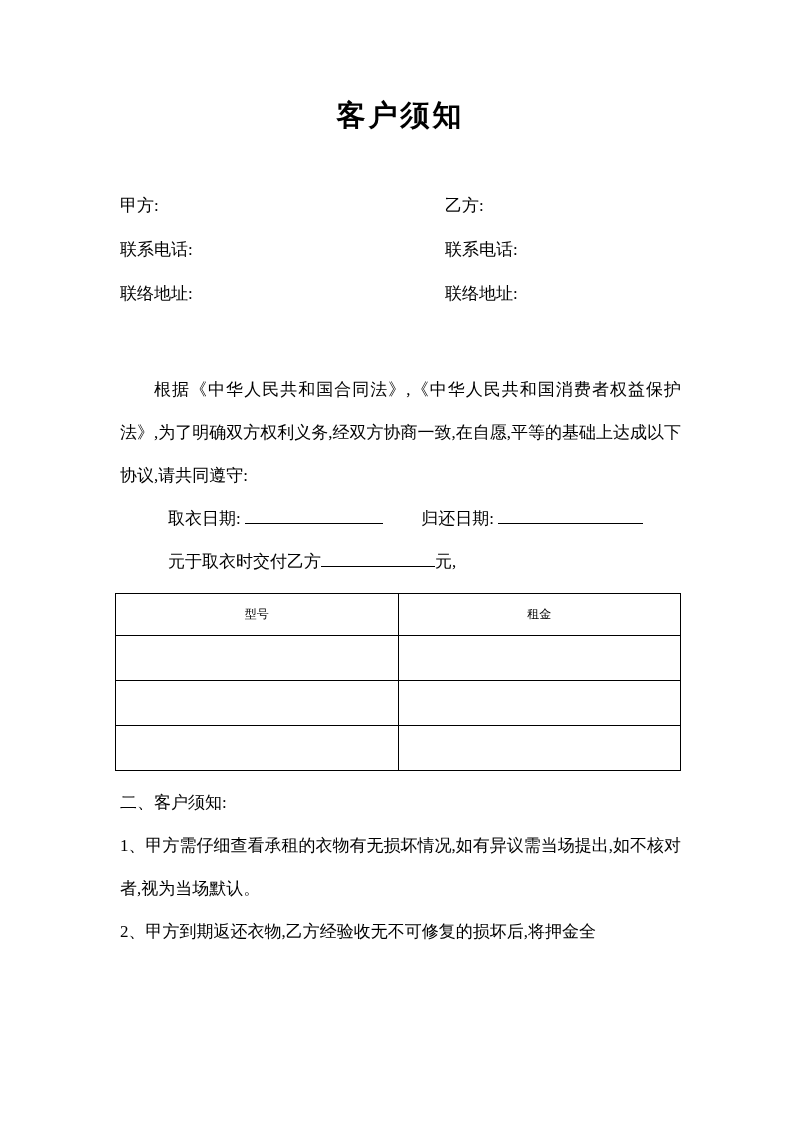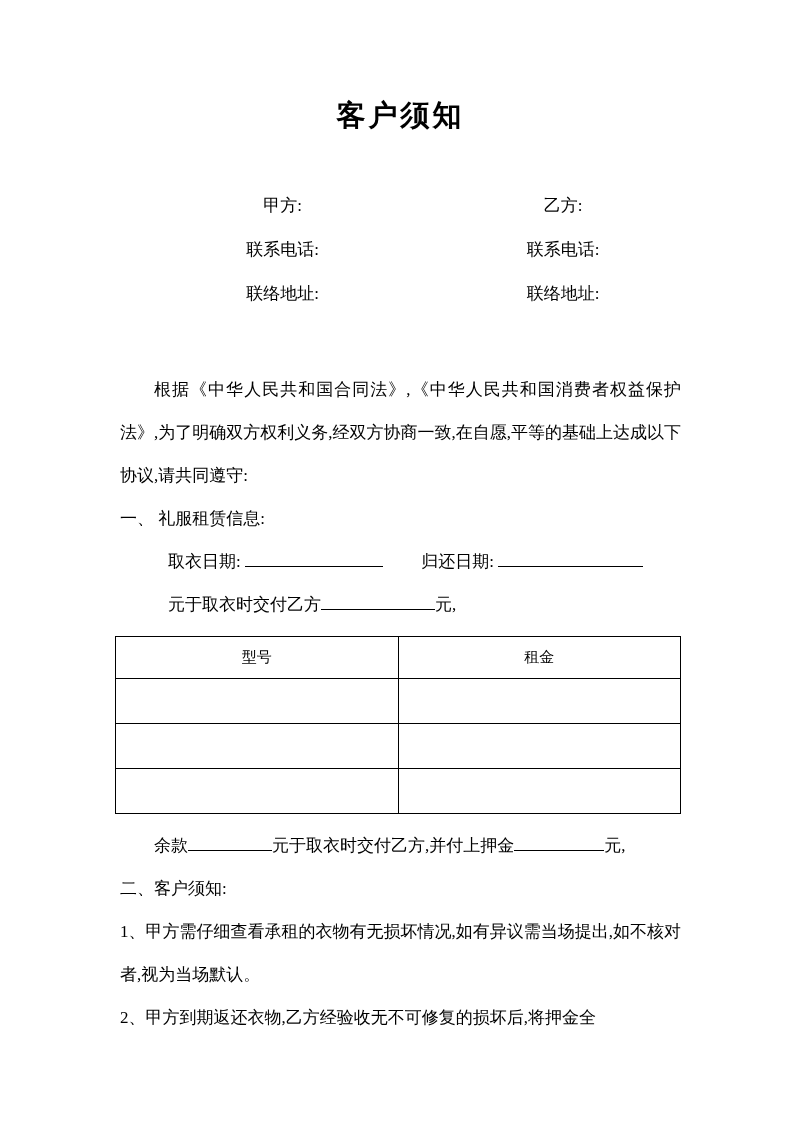--- a/index.html
+++ b/index.html
@@ -21,21 +21,21 @@
     margin: 0 0 48px 0;
     font-size: 29px;
     font-weight: bold;
     text-align: center;
     letter-spacing: 3px;
   }
   .party-grid {
     display: grid;
     grid-template-columns: 325px 1fr;
   }
-  .party-grid span { line-height: 44px; text-align: center; }
+  .party-grid span { line-height: 44px; }
   p { margin: 0; }
   .intro {
     margin-top: 52px;
     text-align: justify;
     text-indent: 2em;
     line-height: 43px;
   }
   .line { line-height: 43px; }
   .indent-sub { padding-left: 48px; }
   .indent-first { padding-left: 34px; }
@@ -48,21 +48,21 @@
   .gap-left { margin-left: 34px; }
   table.price-table {
     border-collapse: collapse;
     width: 566px;
     margin: 10px 0 10px -5px;
     table-layout: fixed;
   }
   table.price-table th, table.price-table td {
     border: 1px solid #000;
     font-weight: normal;
-    font-size: 15px;
+    font-size: 12px;
     text-align: center;
     padding: 0;
   }
   table.price-table th { height: 41px; }
   table.price-table td { height: 44px; }
   .justify {
     text-align: justify;
     line-height: 43px;
   }
 </style>
@@ -77,21 +77,20 @@
     <span>甲方:</span>
     <span>乙方:</span>
     <span>联系电话:</span>
     <span>联系电话:</span>
     <span>联络地址:</span>
     <span>联络地址:</span>
   </div>
 
   <p class="intro">根据《中华人民共和国合同法》,《中华人民共和国消费者权益保护法》,为了明确双方权利义务,经双方协商一致,在自愿,平等的基础上达成以下协议,请共同遵守:</p>
 
-  <p class="line">一、 礼服租赁信息:</p>
 
   <p class="line indent-sub">
     <span>取衣日期:</span>
     <span class="blank" style="width:138px"></span>
     <span class="gap-left">归还日期:</span>
     <span class="blank" style="width:145px"></span>
   </p>
 
   <p class="line indent-sub">
     <span>元于取衣时交付乙方</span><span class="blank" style="width:114px"></span><span>元,</span>
@@ -114,23 +113,20 @@
         <td></td>
         <td></td>
       </tr>
       <tr>
         <td></td>
         <td></td>
       </tr>
     </tbody>
   </table>
 
-  <p class="line indent-first">
-    <span>余款</span><span class="blank" style="width:84px"></span><span>元于取衣时交付乙方,并付上押金</span><span class="blank" style="width:90px"></span><span>元,</span>
-  </p>
 
   <p class="line">二、客户须知:</p>
 
   <p class="justify">1、甲方需仔细查看承租的衣物有无损坏情况,如有异议需当场提出,如不核对者,视为当场默认。</p>
 
   <p class="justify">2、甲方到期返还衣物,乙方经验收无不可修复的损坏后,将押金全</p>
 
 </div>
 
 </body></html>

